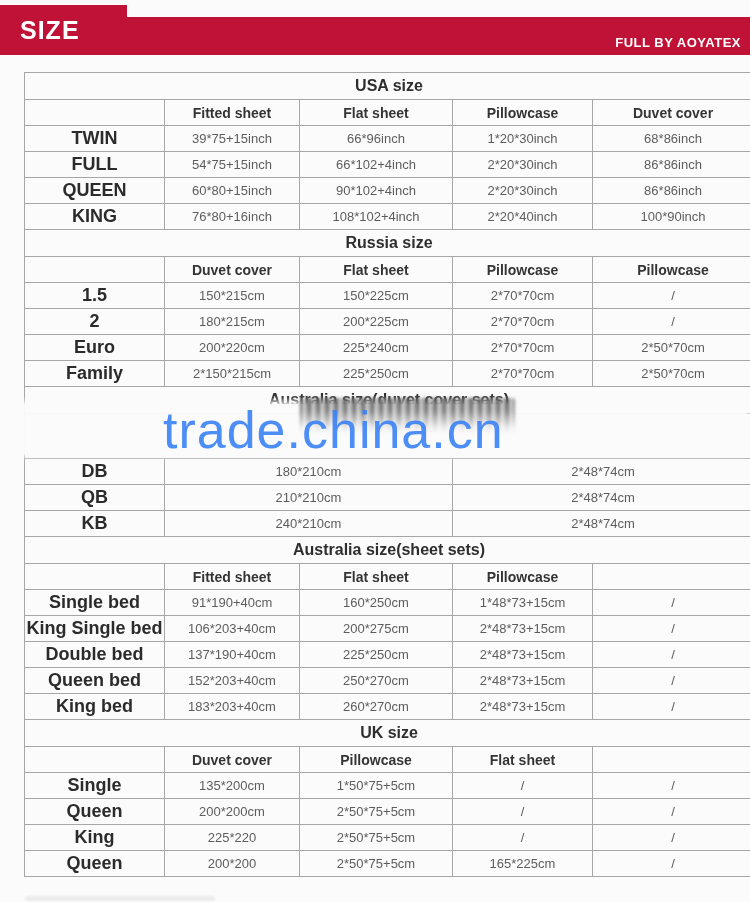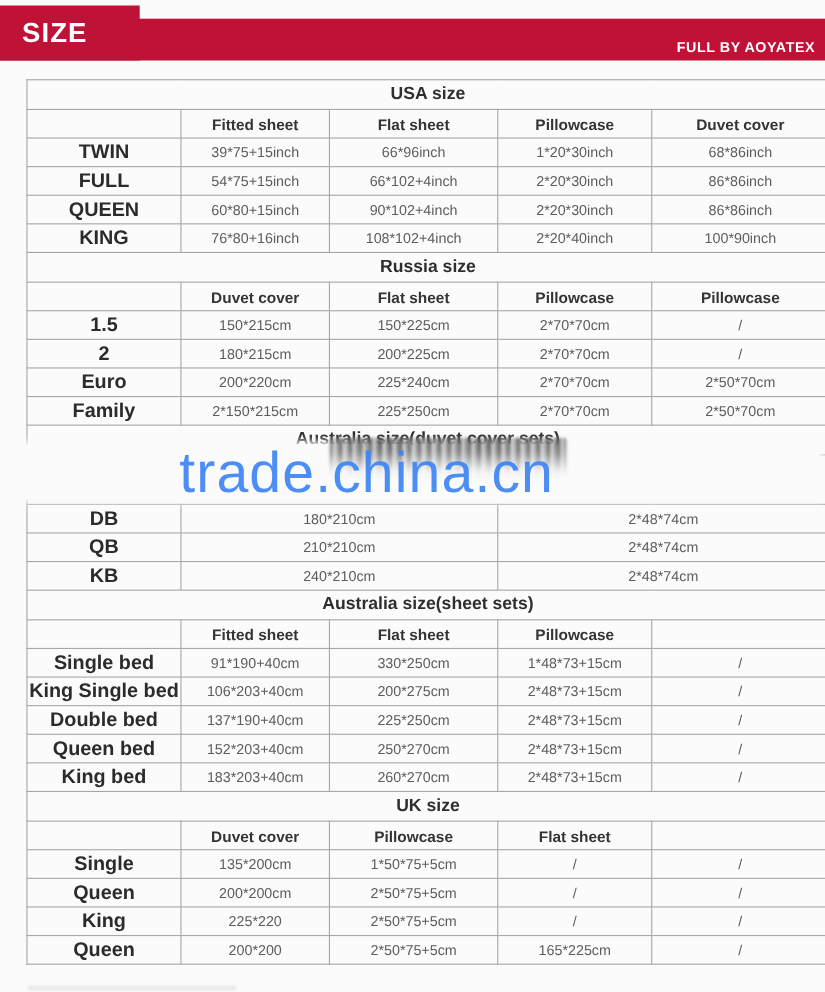--- a/index.html
+++ b/index.html
@@ -220,21 +220,21 @@
     <tr class="r">
       <td class="h"></td>
       <td class="h">Fitted sheet</td>
       <td class="h">Flat sheet</td>
       <td class="h">Pillowcase</td>
       <td class="h"></td>
     </tr>
     <tr class="r">
       <td class="l">Single bed</td>
       <td class="v">91*190+40cm</td>
-      <td class="v">330*250cm</td>
+      <td class="v">160*250cm</td>
       <td class="v">1*48*73+15cm</td>
       <td class="v">/</td>
     </tr>
     <tr class="r">
       <td class="l">King Single bed</td>
       <td class="v">106*203+40cm</td>
       <td class="v">200*275cm</td>
       <td class="v">2*48*73+15cm</td>
       <td class="v">/</td>
     </tr>

